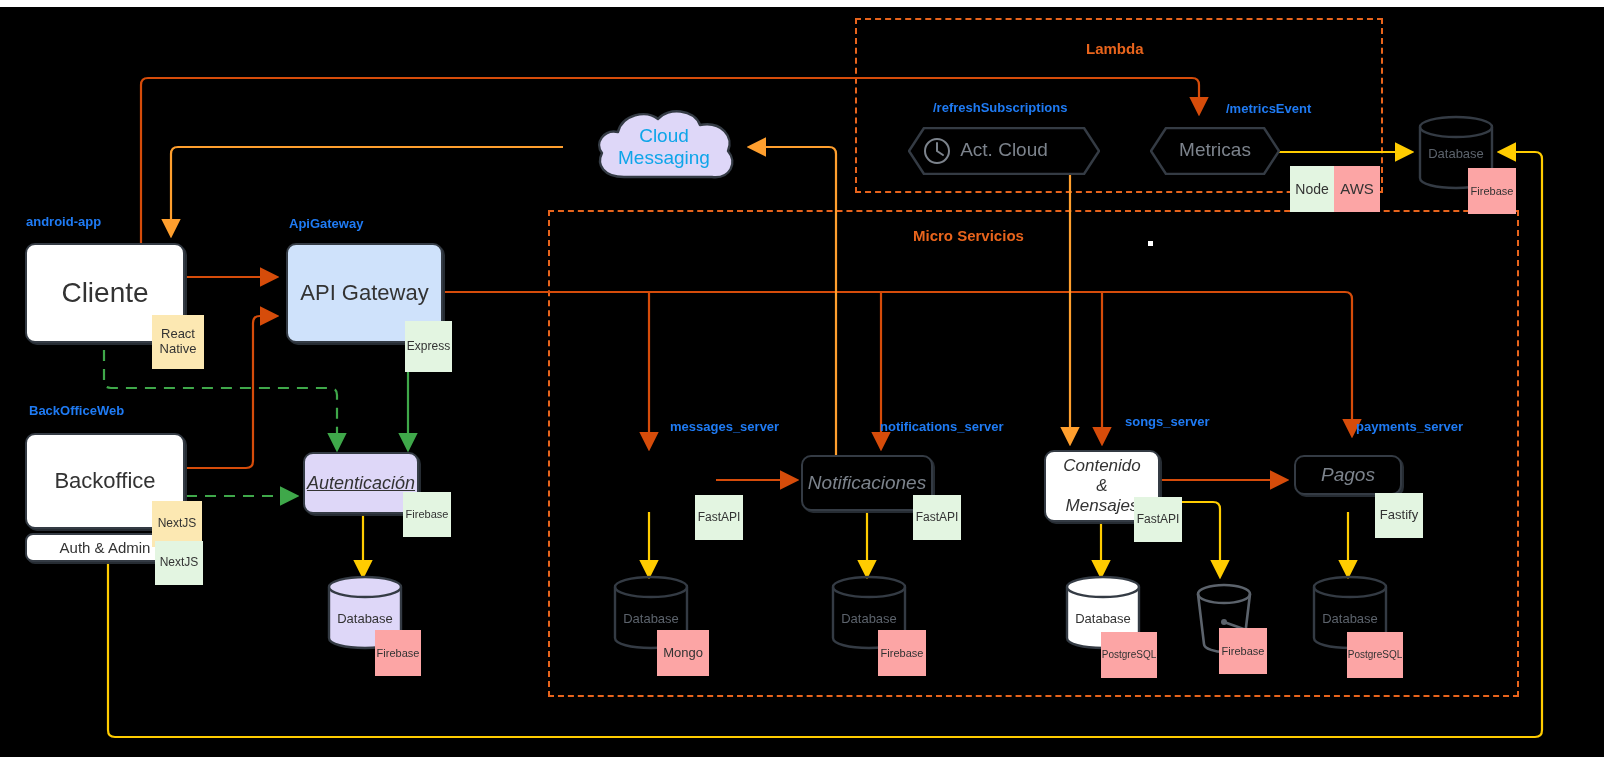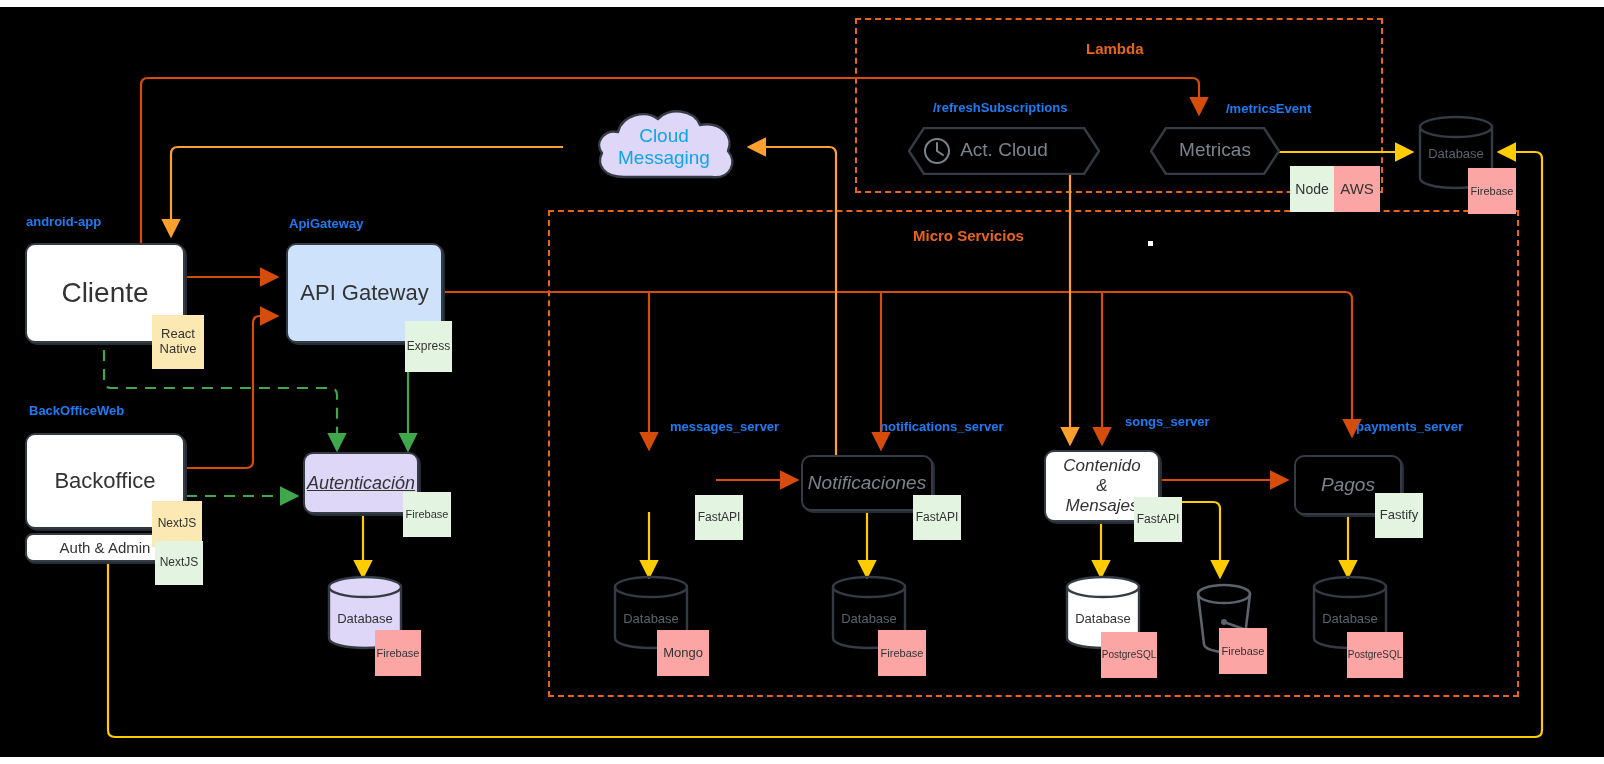--- a/index.html
+++ b/index.html
@@ -166,21 +166,21 @@
     <div class="node rbox dark italic" style="left:801px;top:448px;width:132px;height:56px;font-size:19px;">
       <span>Notificaciones</span>
     </div>
 
     <div class="node rbox white italic" style="left:1044px;top:435px;width:116px;height:72px;font-size:17px;flex-direction:column;line-height:1.18;margin-top:8px;">
       <span>Contenido</span>
       <span>&amp;</span>
       <span>Mensajes</span>
     </div>
 
-    <div class="node rbox dark italic" style="left:1294px;top:448px;width:108px;height:60px;font-size:19px;">
+    <div class="node rbox dark italic" style="left:1294px;top:448px;width:108px;height:40px;font-size:19px;">
       <span>Pagos</span>
     </div>
 
     <div class="dbwrap" style="left:1418px;top:108px;width:76px;height:75px;">
       <svg width="76" height="75" viewBox="0 0 76 75">
         <path d="M2,12 L2,63 C2,69 18,73 38,73 C58,73 74,69 74,63 L74,12" fill="none" stroke="#343b44" stroke-width="2.4"></path>
         <ellipse cx="38" cy="12" rx="36" ry="10" fill="none" stroke="#343b44" stroke-width="2.4"></ellipse>
       </svg>
       <div class="dblabel" style="top:31px;color:#5c636c;">Database</div>
     </div>

